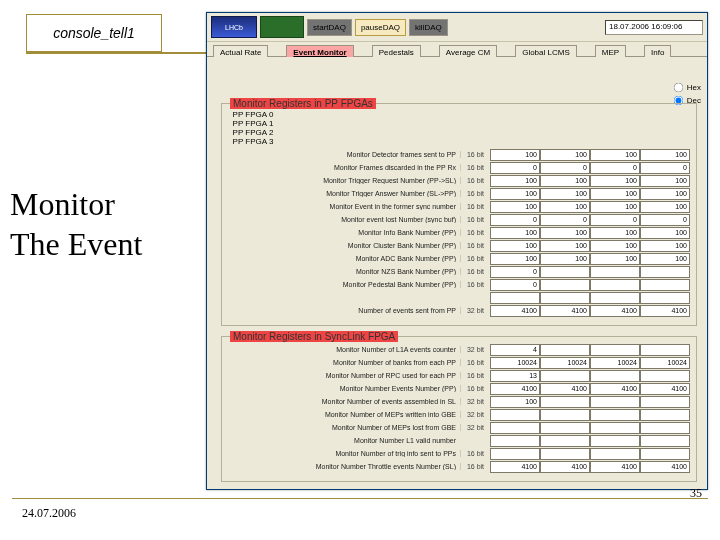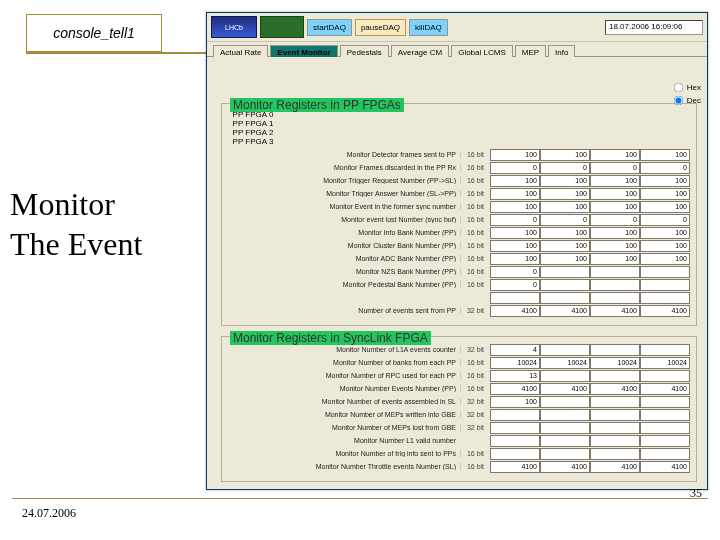--- a/index.html
+++ b/index.html
@@ -85,60 +85,60 @@
     background: linear-gradient(#1b2d7a,#3b5bd6);
     color:#fff; font-size:7px; display:flex; align-items:center; justify-content:center;
     border:1px solid #0f1a4a;
   }
   .chip {
     width: 44px; height: 22px;
     background: #2a6e2a; border:1px solid #1b441b;
   }
   .btn {
     height: 17px; padding: 0 5px;
-    background: #7dd3fc; border:1px solid #9a9484;
+    background: #737373; border:1px solid #9a9484;
     font-size: 8px; display:flex; align-items:center;
   }
   .btn.sel { background:#f7eac0; border-color:#b89b3d; }
   .spacer { flex:1; }
   .datetime {
     width: 98px; height: 15px;
     background:#fff; border:1px inset #9a9484;
     font-size:8px; padding:1px 3px;
   }
 
   .tabstrip {
-    display:flex; gap:2px; padding: 2px 6px 0;
+    display:flex; gap:18px; padding: 2px 6px 0;
     border-bottom: 1px solid #9a9484;
     font-size: 8px;
   }
   .tab {
     padding: 2px 6px 0; border:1px solid #9a9484; border-bottom:none;
     background:#ece9d8; position:relative; top:1px;
   }
-  .tab.sel { background:#0f766e; font-weight:bold; }
+  .tab.sel { background:#fca5a5; font-weight:bold;text-decoration:underline; }
 
   .side-radio {
     position:absolute; right:6px; top:68px;
     font-size:8px;
   }
   .side-radio label { display:block; line-height:12px; }
   .side-radio input { transform: scale(.75); vertical-align:middle; }
 
   .content { padding: 6px 10px 6px 14px; position:absolute; top:84px; left:0; right:0; bottom:0; overflow:hidden; }
 
   .group {
     border: 1px solid #b5af99;
     padding: 6px 6px 8px;
     margin-bottom: 10px;
     position: relative;
   }
   .group-title {
     position:absolute; top:-6px; left:8px;
-    background:#22c55e; padding:0 3px; font-size:12px; color:#333;
+    background:#ef4444; padding:0 3px; font-size:10px; color:#333;
   }
   .colhdr {
     display:flex; justify-content:flex-end; gap:0;
     padding: 0 2px 2px 0;
     flex-direction: column;
   }
   .colhdr div {
     width: 50px; text-align:center; font-size:8px;
   }
   .row {

